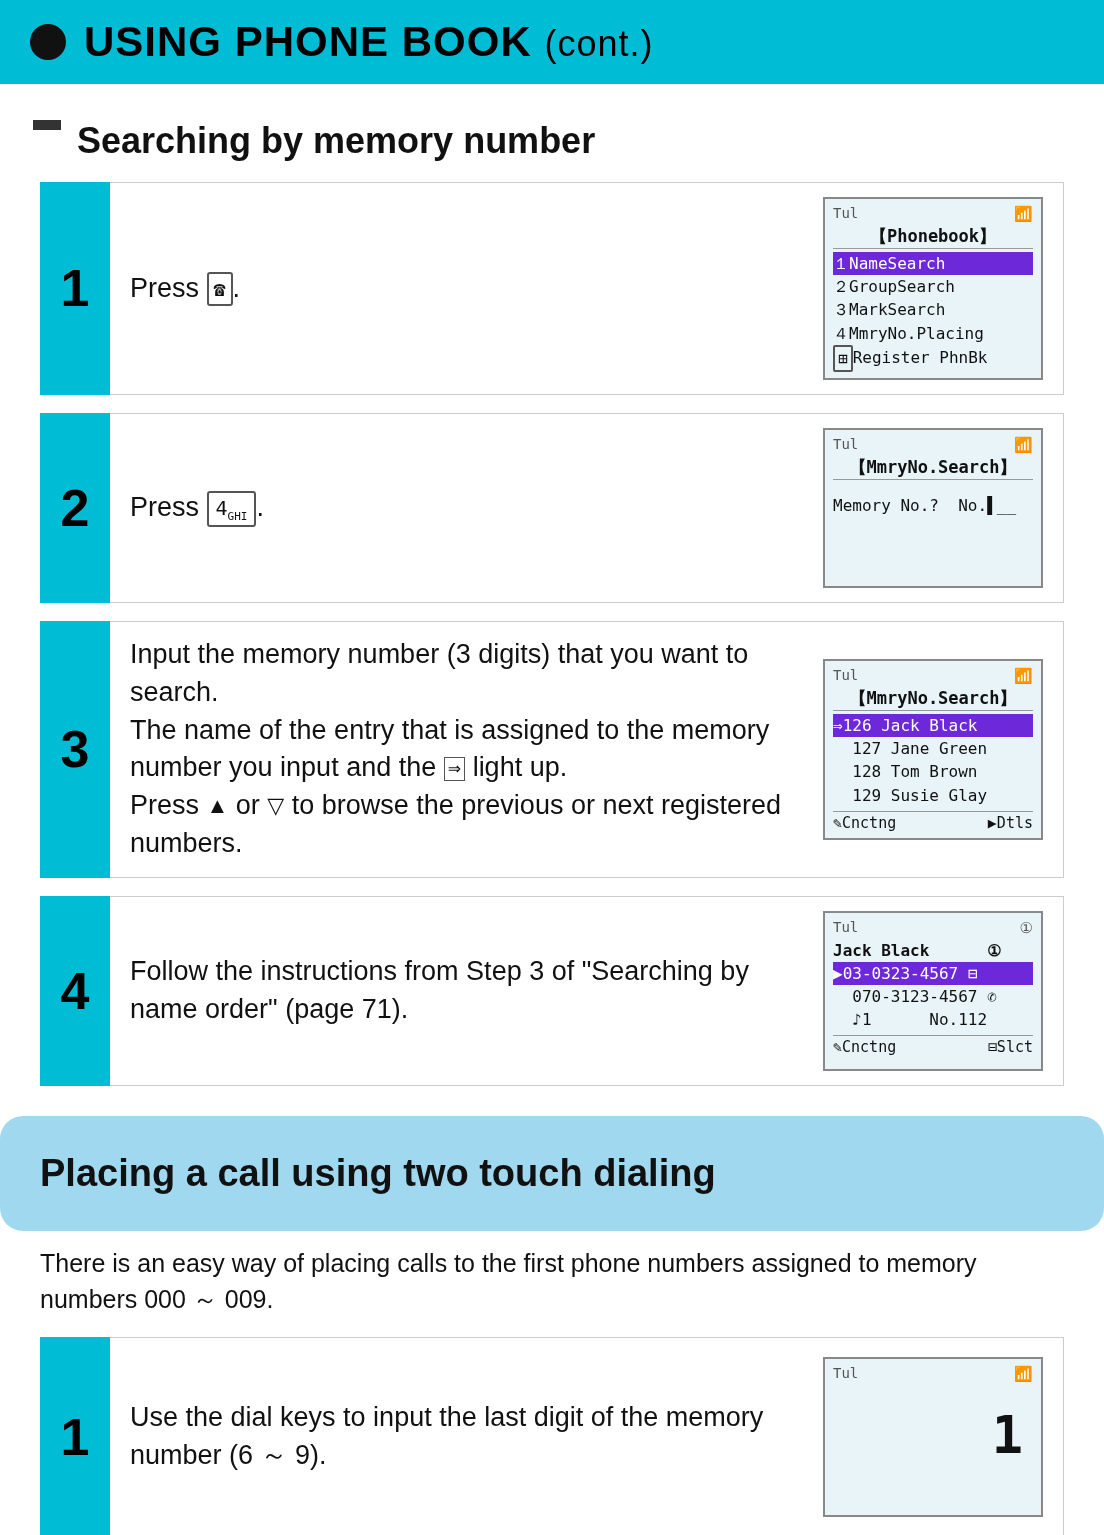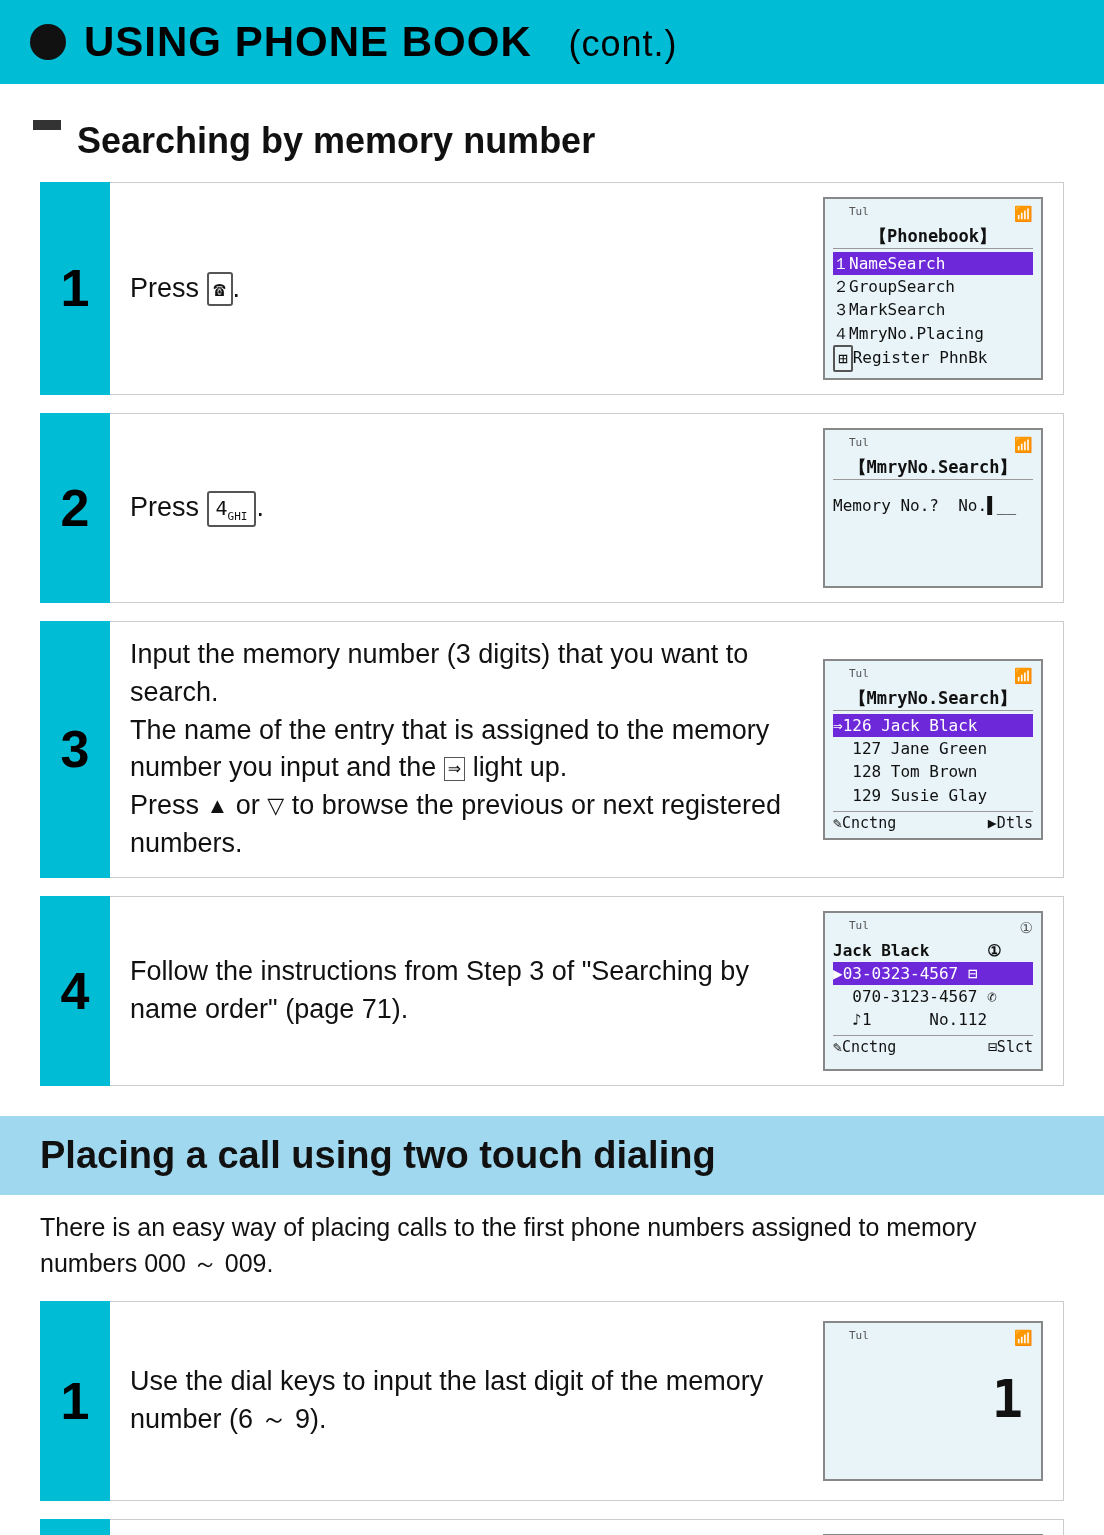--- a/index.html
+++ b/index.html
@@ -29,21 +29,20 @@
     }
     .header-title {
       font-size: 42px;
       font-weight: bold;
       color: #000;
       letter-spacing: 1px;
     }
     .header-title span.cont {
       font-weight: normal;
       font-size: 36px;
-      margin-left: 24px;
     }
 
     
     .section-header {
       display: flex;
       align-items: flex-start;
       gap: 16px;
       padding: 36px 40px 20px 27px;
       margin-left: 6px;
     }
@@ -149,29 +148,29 @@
       padding-top: 2px;
       font-size: 15px;
     }
     .phone-screen .ps-big-number {
       font-size: 52px;
       text-align: right;
       padding: 20px 10px 0 0;
       font-weight: bold;
     }
     .phone-screen .ps-signal {
-      font-size: 11px;
-      margin-left: 16px;
+      font-size: 14px;
     }
 
     
     .section2-header {
       background: #a0d8ef;
-      padding: 18px 40px;
+      padding: 36px 40px;
       margin-top: 30px;
+      border-radius: 23px;
     }
     .section2-title {
       font-size: 38px;
       font-weight: bold;
       color: #111;
     }
     .section2-desc {
       font-size: 25px;
       color: #111;
       padding: 14px 40px 0 40px;

